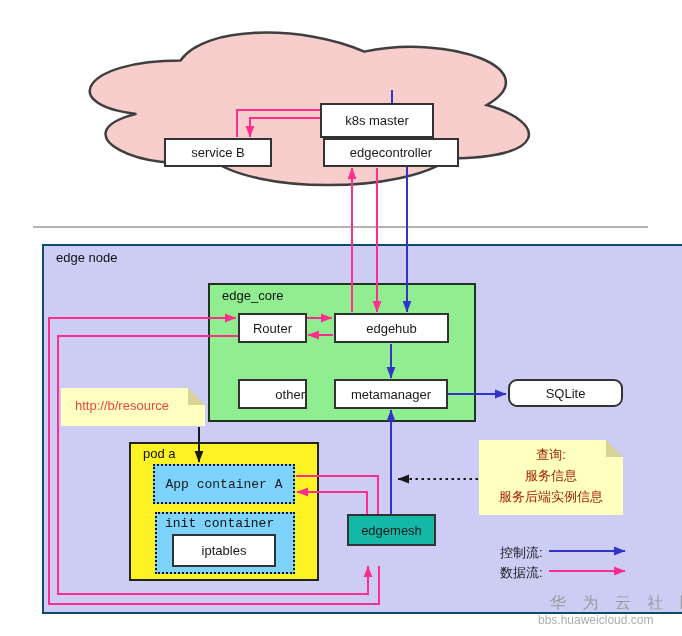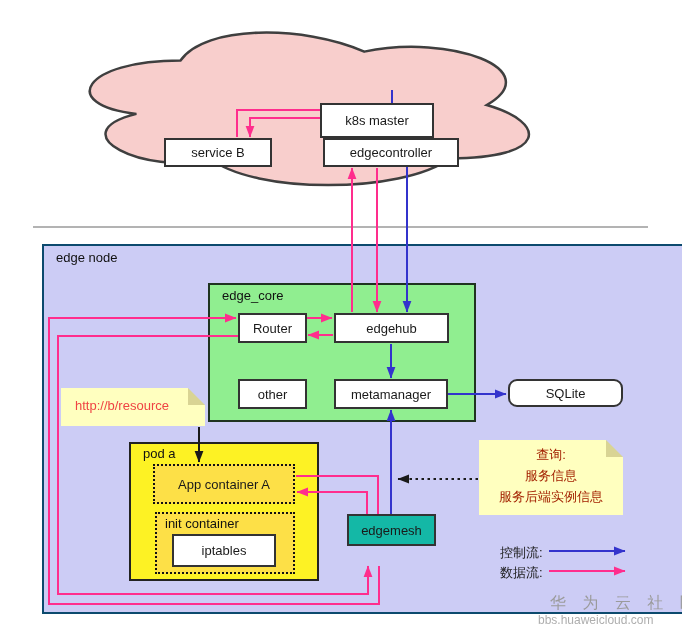--- a/index.html
+++ b/index.html
@@ -5,21 +5,21 @@
   html,body{margin:0;padding:0;background:#ffffff;}
   #stage{position:relative;width:682px;height:636px;background:#ffffff;overflow:hidden;
          font-family:"Liberation Sans","DejaVu Sans",sans-serif;color:#1a1a1a;}
   .abs{position:absolute;box-sizing:border-box;}
   .box{position:absolute;box-sizing:border-box;background:#ffffff;border:2px solid #333333;
        display:flex;align-items:center;justify-content:center;font-size:13px;white-space:nowrap;}
   .container-lbl{position:absolute;font-size:13px;color:#111;white-space:nowrap;}
   #edge-node{left:42px;top:244px;width:672px;height:370px;background:#ccccf5;border:2px solid #0c4a6e;}
   #edge-core{left:208px;top:283px;width:268px;height:139px;background:#90ee90;border:2px solid #1f3320;}
   #pod-a{left:129px;top:442px;width:190px;height:139px;background:#fdf224;border:2px solid #222;}
-  .cyanbox{background:#fde047;border:2px dotted #111;}
+  .cyanbox{background:#7dd3fc;border:2px dotted #111;font-family:Liberation Mono, monospace;}
   #init-container{left:155px;top:512px;width:140px;height:62px;}
   #separator{left:33px;top:226px;width:615px;height:2px;background:#b3b3b3;}
   .note{position:absolute;box-sizing:border-box;background:#ffffbf;font-size:13px;}
   .note .fold{content:'';position:absolute;top:0;right:0;width:0;height:0;
        border-bottom:17px solid #d9d494;border-right:17px solid #ccccf5;}
   #http-note{left:61px;top:388px;width:144px;height:38px;padding:10px 0 0 14px;color:#ef4444;}
   #query-note{left:479px;top:440px;width:144px;height:75px;text-align:center;
        color:#a32100;line-height:1.6;padding-top:5px;}
   svg{position:absolute;left:0;top:0;}
   .legend-lbl{position:absolute;font-size:13px;color:#1a1a1a;white-space:nowrap;}
@@ -110,21 +110,21 @@
   </div>
   <div class="box" style="left:323px;top:138px;width:136px;height:29px;">
     <span>edgecontroller</span>
   </div>
   <div class="box" style="left:238px;top:313px;width:69px;height:30px;">
     <span>Router</span>
   </div>
   <div class="box" style="left:334px;top:313px;width:115px;height:30px;">
     <span>edgehub</span>
   </div>
-  <div class="box" style="left:238px;top:379px;width:69px;height:30px;">
+  <div class="box" style="left:238px;top:379px;width:69px;height:30px;justify-content:flex-end;">
     <span>other</span>
   </div>
   <div class="box" style="left:334px;top:379px;width:114px;height:30px;">
     <span>metamanager</span>
   </div>
   <div class="box" style="left:508px;top:379px;width:115px;height:28px;border-radius:9px;">
     <span>SQLite</span>
   </div>
   <div class="box cyanbox" style="left:153px;top:464px;width:142px;height:40px;">
     <span>App container A</span>

